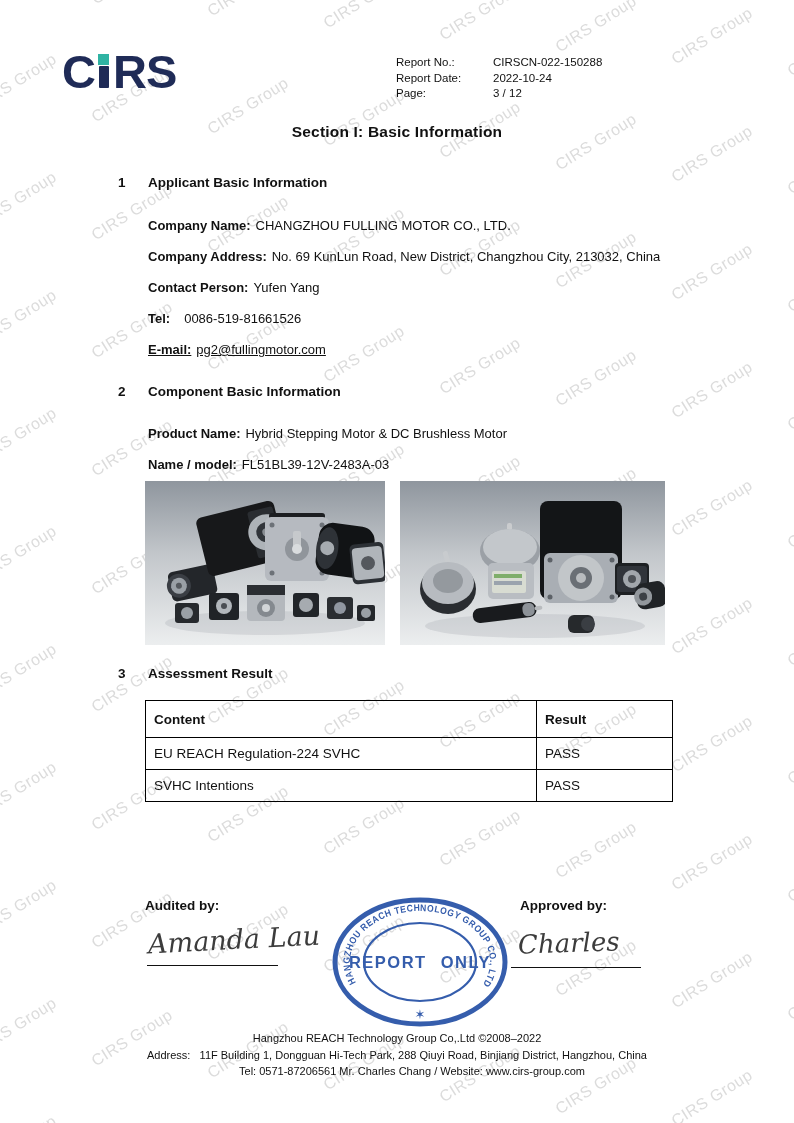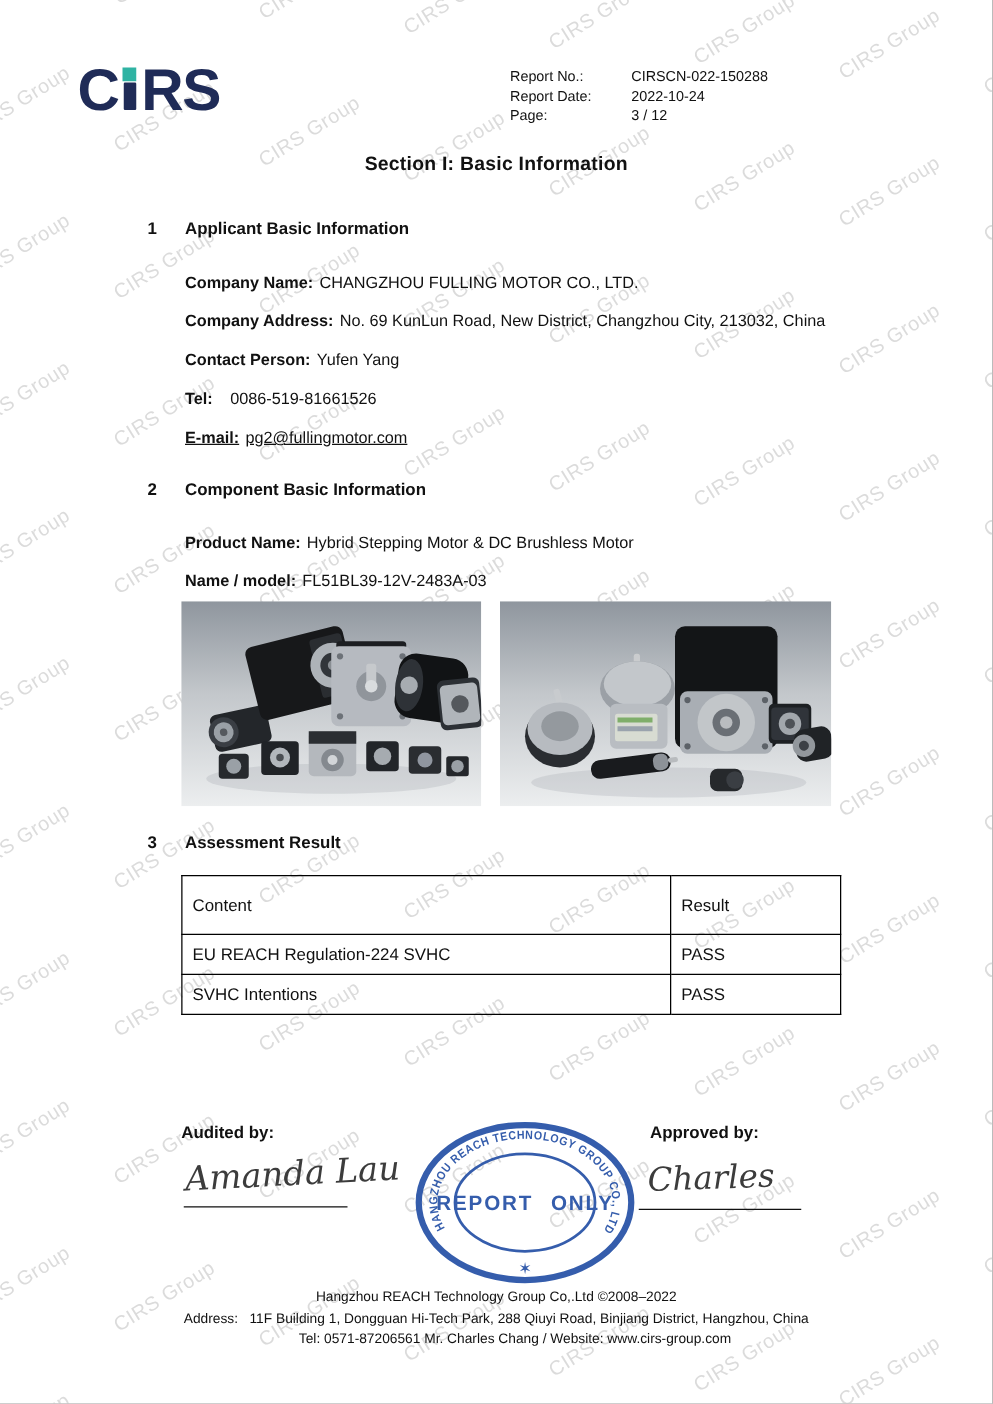--- a/index.html
+++ b/index.html
@@ -23,21 +23,21 @@
   }
   .content { position:absolute; inset:0; z-index:1; }
 
   
   .logo { position:absolute; left:62px; top:44px; font-size:47px; font-weight:bold;
           color:#1f2b57; letter-spacing:-1px; }
   .logo-i { display:inline-block; position:relative; width:12px; height:34px; margin:0 3px; }
   .logo-i .stem { position:absolute; left:1px; bottom:0; width:10px; height:22px; background:#1f2b57; border-radius:1px; }
   .logo-i .dot  { position:absolute; left:0; top:0; width:11px; height:11px; background:#2fb3a3; }
 
-  .report-info { position:absolute; left:408px; top:55px; font-size:11.5px; line-height:15.5px;
+  .report-info { position:absolute; left:396px; top:55px; font-size:11.5px; line-height:15.5px;
                  display:grid; grid-template-columns:97px auto; }
 
   .doc-title { position:absolute; left:0; top:123px; width:100%; text-align:center;
                font-size:15.5px; font-weight:bold; letter-spacing:.2px; }
 
   
   .sec-head { position:absolute; font-size:13.5px; font-weight:bold; }
   .sec-num  { display:inline-block; width:30px; }
   .field { position:absolute; left:148px; font-size:13px; white-space:nowrap; }
   .field .lbl { font-weight:bold; }
@@ -47,21 +47,21 @@
   
   .photo { position:absolute; top:481px; }
   .photo.left  { left:145px; }
   .photo.right { left:400px; }
 
   
   table.assess { position:absolute; left:145px; top:700px; width:528px;
                  border-collapse:collapse; font-size:13.5px; }
   table.assess td, table.assess th { border:1px solid #000; padding:0 0 0 8px;
                  height:32px; text-align:left; vertical-align:middle; font-weight:normal; }
-  table.assess tr.hdr td { font-weight:normal; height:47px; }
+  table.assess tr.hdr td { font-weight:bold; height:37px; }
   table.assess { border:1.5px solid #000; }
   table.assess .col-result { width:136px; }
 
   
   .sig-label { position:absolute; font-size:13.5px; font-weight:bold; }
   .sig-name  { position:absolute; font-family:"DejaVu Serif", serif; font-style:italic;
                color:#3c3c3c; white-space:nowrap; }
   .sig-name.audited { left:148px; top:924px; font-size:27px; transform:rotate(-3deg); }
   .sig-name.approved{ left:518px; top:928px; font-size:26px; transform:rotate(-2deg); }
   .sig-line { position:absolute; border-bottom:1.5px solid #111; }

